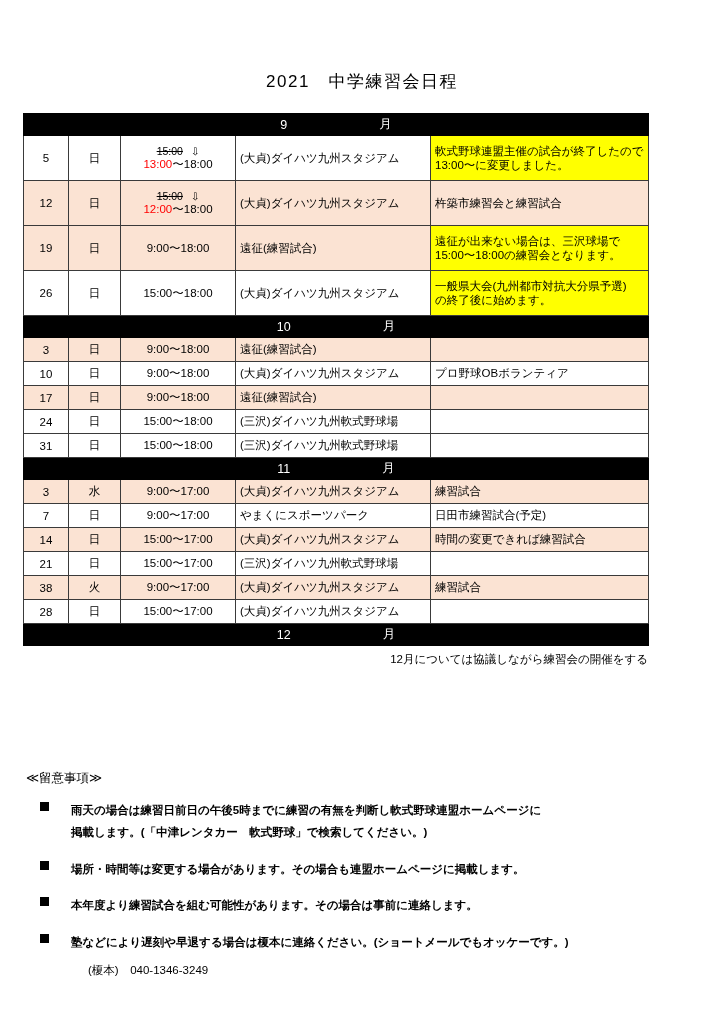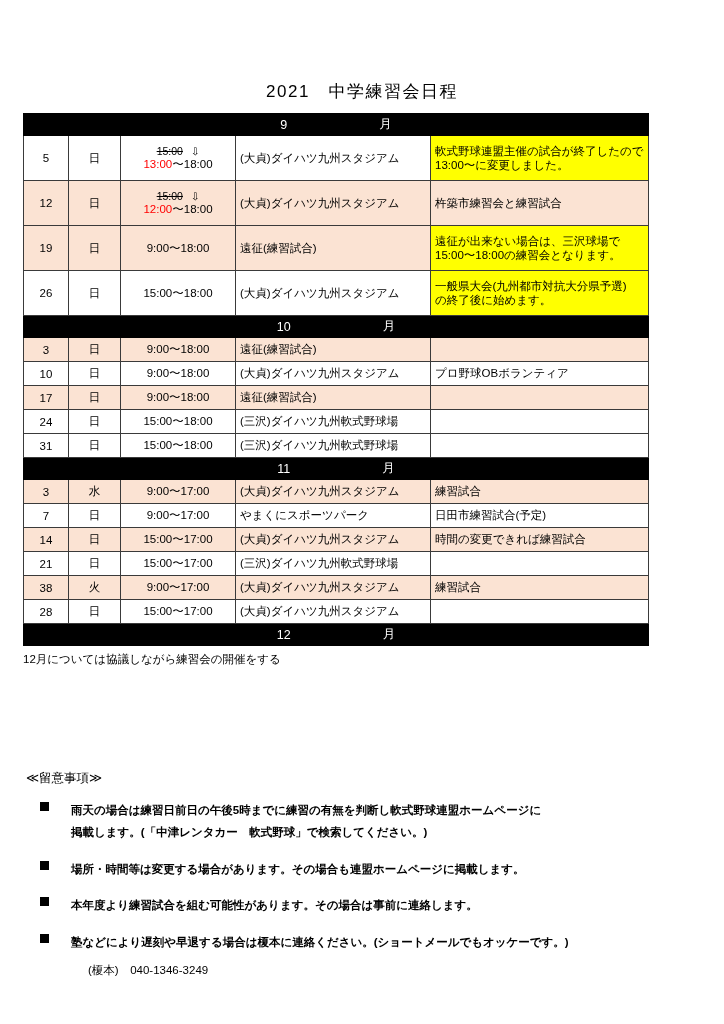--- a/index.html
+++ b/index.html
@@ -12,21 +12,21 @@
     height: 1024px;
     font-family: "Liberation Sans", "DejaVu Sans", sans-serif;
     color: #000000;
     position: relative;
     overflow: hidden;
   }
   .page {
     width: 724px;
     height: 1024px;
     box-sizing: border-box;
-    padding: 10px;
+    padding: 0;
     position: relative;
   }
 
   
   .doc-title {
     text-align: center;
     font-size: 17px;
     letter-spacing: 1.5px;
     margin: 0;
     padding-top: 70px;
@@ -103,21 +103,21 @@
     text-decoration-thickness: 1.2px;
   }
   .time-arrow { margin-left: 8px; font-size: 10px; }
   .time-new { font-size: 11.5px; white-space: nowrap; }
   .time-new .red { color: #ff0000; }
 
   .note-line { display: block; }
 
   
   .dec-caption {
-    text-align: left;
+    text-align: right;
     font-size: 11.5px;
     margin: 0;
     padding-top: 6px;
     width: 625px;
   }
 
   
   .notes {
     position: absolute;
     left: 26px;

